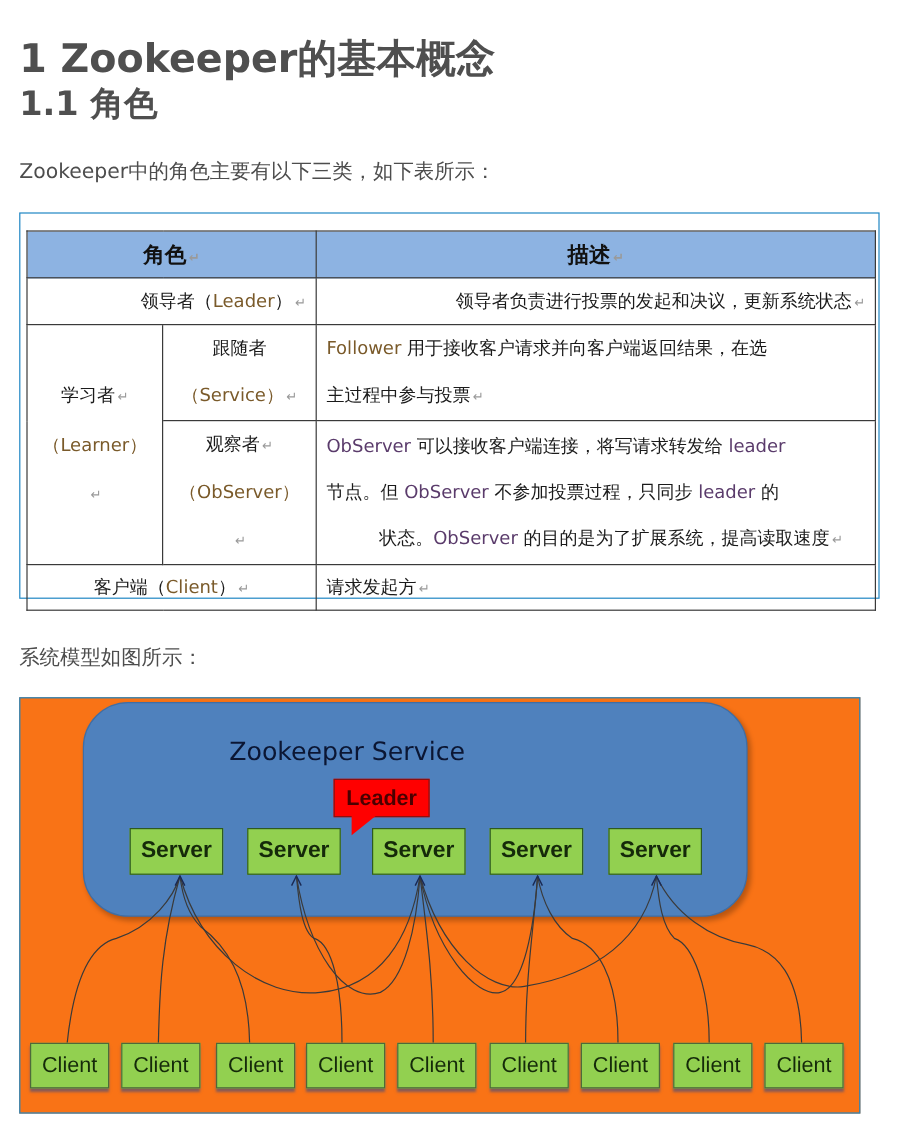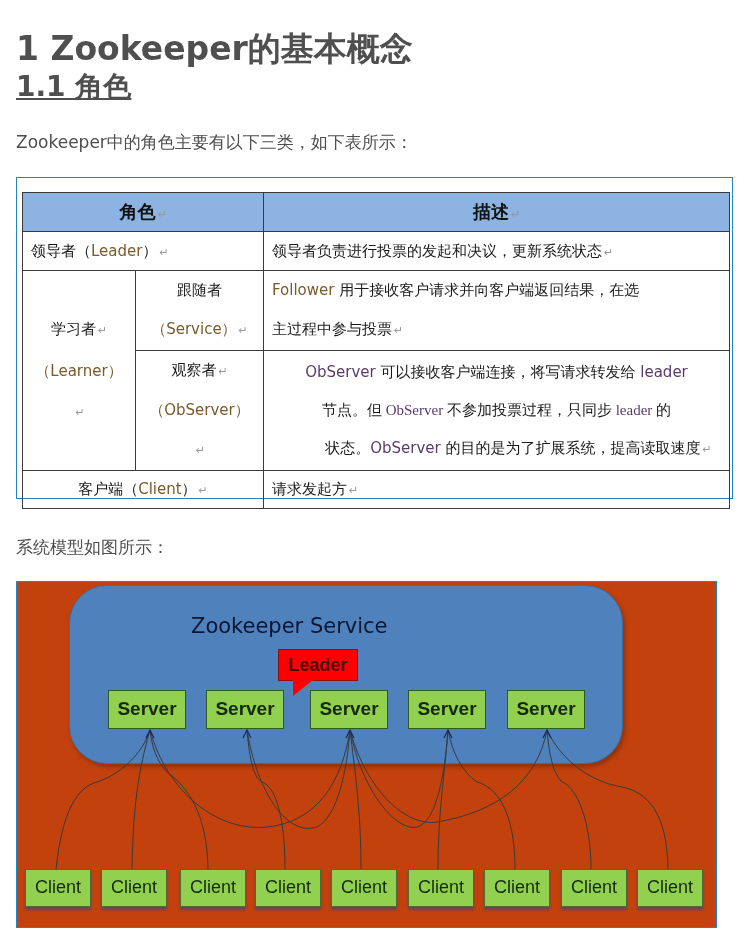--- a/index.html
+++ b/index.html
@@ -1,42 +1,42 @@
 <!DOCTYPE html>
 <html><head>
 <meta charset="utf-8">
 <style>
   html, body { margin: 0; padding: 0; background: #ffffff; }
   body { width: 749px; height: 939px; position: relative; overflow: hidden;
          font-family: "DejaVu Sans", "Liberation Sans", sans-serif; color: #4d4d4d; }
   .h1 { position: absolute; left: 16px; top: 2px; font-size: 33px; font-weight: bold; color: #4f4f4f; letter-spacing: 0px; white-space: nowrap; margin-top: 25px; }
-  .h2 { position: absolute; left: 16px; top: 68px; font-size: 28px; font-weight: bold; color: #4f4f4f; white-space: nowrap; text-decoration: underline; }
+  .h2 { position: absolute; left: 16px; top: 68px; font-size: 28px; font-weight: bold; color: #4f4f4f; white-space: nowrap; }
   .para { position: absolute; left: 16px; font-size: 17px; color: #4d4d4d; white-space: nowrap; }
   .p1 { top: 131px; }
   .p2 { top: 536px; }
 
   
   .tbl-frame { position: absolute; left: 16px; top: 177px; width: 715px; height: 320px; border: 1px solid #1f86c4; background: #fff; }
   .tbl { position: absolute; left: 22px; top: 192px; border-collapse: collapse; width: 707px; table-layout: fixed;
          font-family: "DejaVu Sans", sans-serif; font-size: 15px; color: #1a1a1a; }
   .tbl td, .tbl th { border: 1.5px solid #3a3a3a; padding: 0 8px; vertical-align: middle; }
   .tbl th { background: #8db3e2; font-weight: bold; font-size: 18px; height: 38px; text-align: center; color: #111; }
   .tbl td.c { text-align: center; }
   .tbl .en { color: #7a5a2a; }
   .tbl .en2 { color: #5a3b6b; }
   .mark { color: #9a9a9a; font-size: 11px; margin-left: 2px; }
-  .r-leader td { height: 38px; }
+  .r-leader td { height: 38px; text-align: right; }
   .r-follower td { height: 76px; }
   .r-observer td { height: 114px; }
   .r-client td { height: 37px; }
   .line2 { line-height: 39px; }
-  .line3 { line-height: 38px; text-align: center; }
+  .line3 { line-height: 38px; }
 
   
-  .dg-frame { position: absolute; left: 16px; top: 581px; width: 699px; height: 345px; border: 1px solid #1f86c4; background: #c2410c; overflow: hidden; }
+  .dg-frame { position: absolute; left: 16px; top: 581px; width: 699px; height: 345px; border: 1px solid #1f86c4; background: #f97316; overflow: hidden; }
   .svc { position: absolute; left: 52px; top: 3px; width: 552px; height: 177px; background: #4f81bd; border-radius: 38px;
          box-shadow: 2px 3px 4px rgba(0,0,0,0.25); border: 1px solid #3f6ea5; }
   .svc-title { position: absolute; left: 174px; top: 32px; font-family: "DejaVu Sans", sans-serif; font-size: 21px; color: #0b1633; white-space: nowrap; }
   .leader-tag { position: absolute; left: 261px; top: 67px; width: 80px; height: 32px; background: #ff0000; border: 1px solid #8a1111; box-sizing: border-box;
                 text-align: center; font-family: "Liberation Sans", sans-serif; font-weight: bold; font-size: 18px; color: #4a0000; line-height: 30px; }
   .leader-tail { position: absolute; left: 276px; top: 98px; width: 0; height: 0; border-left: 0 solid transparent; border-right: 20px solid transparent; border-top: 16px solid #ff0000; }
   .server { position: absolute; top: 108px; width: 78px; height: 39px; background: #92d050; border: 1px solid #2e5a1e; box-sizing: border-box;
             font-family: "Liberation Sans", sans-serif; font-weight: bold; font-size: 19px; color: #152a0a; text-align: center; line-height: 36px; }
   .client { position: absolute; top: 287px; width: 66px; height: 38px; background: #92d050; border: 1px solid #4d6a3a; box-sizing: border-box;
             box-shadow: 0 3px 2px rgba(40,70,140,0.55);
@@ -80,21 +80,21 @@
       <div><span>主过程中参与投票</span><span class="mark">↵</span></div>
     </td>
   </tr>
   <tr class="r-observer">
     <td class="c line2">
       <div><span>观察者</span><span class="mark">↵</span></div>
       <div><span class="en">（ObServer）</span><span class="mark">↵</span></div>
     </td>
     <td class="line3">
       <div style="white-space:nowrap;"><span class="en2">ObServer</span><span> 可以接收客户端连接，将写请求转发给 </span><span class="en2">leader</span></div>
-      <div style="white-space:nowrap;font-family:Liberation Serif, serif;"><span>节点。但 </span><span class="en2">ObServer</span><span> 不参加投票过程，只同步 </span><span class="en2">leader</span><span> 的</span></div>
+      <div style="white-space:nowrap;"><span>节点。但 </span><span class="en2">ObServer</span><span> 不参加投票过程，只同步 </span><span class="en2">leader</span><span> 的</span></div>
       <div style="white-space:nowrap;margin-left:44px;"><span>状态。</span><span class="en2">ObServer</span><span> 的目的是为了扩展系统，提高读取速度</span><span class="mark">↵</span></div>
     </td>
   </tr>
   <tr class="r-client">
     <td colspan="2" class="c"><span>客户端（</span><span class="en">Client</span><span>）</span><span class="mark">↵</span></td>
     <td><span>请求发起方</span><span class="mark">↵</span></td>
   </tr>
 </tbody>
   </table>
 

